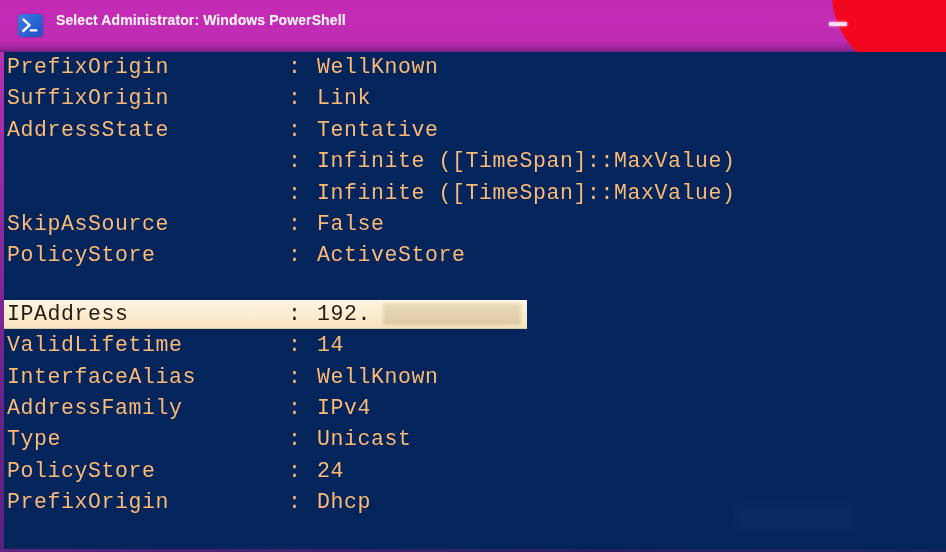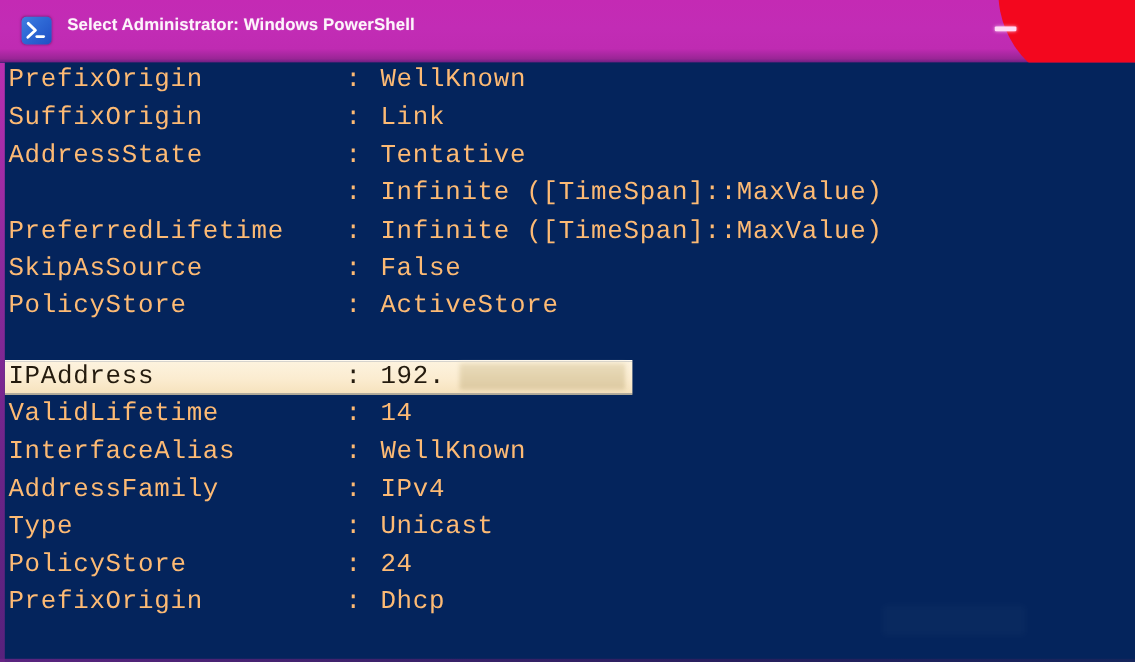--- a/index.html
+++ b/index.html
@@ -237,21 +237,21 @@
 
   <div id="terminal">
     <div id="left-edge"></div>
     <div id="watermark"></div>
 
     <div id="lines">
         <div class="term-line"><span class="lbl">PrefixOrigin</span><span class="colon">:</span><span class="val">WellKnown</span></div>
         <div class="term-line"><span class="lbl">SuffixOrigin</span><span class="colon">:</span><span class="val">Link</span></div>
         <div class="term-line"><span class="lbl">AddressState</span><span class="colon">:</span><span class="val">Tentative</span></div>
         <div class="term-line"><span class="colon">:</span><span class="val">Infinite ([TimeSpan]::MaxValue)</span></div>
-        <div class="term-line"><span class="lbl">PreferredLifetime</span><span class="colon">:</span><span class="val">Infinite ([TimeSpan]::MaxValue)</span></div>
+        <div class="term-line"><span class="colon">:</span><span class="val">Infinite ([TimeSpan]::MaxValue)</span></div>
         <div class="term-line"><span class="lbl">SkipAsSource</span><span class="colon">:</span><span class="val">False</span></div>
         <div class="term-line"><span class="lbl">PolicyStore</span><span class="colon">:</span><span class="val">ActiveStore</span></div>
         <div class="term-line spacer"></div>
         <div class="term-line highlight"><div class="hl-bg"></div><span class="lbl">IPAddress</span><span class="colon">:</span><span class="val">192.</span><div class="redacted"></div></div>
         <div class="term-line"><span class="lbl">ValidLifetime</span><span class="colon">:</span><span class="val">14</span></div>
         <div class="term-line"><span class="lbl">InterfaceAlias</span><span class="colon">:</span><span class="val">WellKnown</span></div>
         <div class="term-line"><span class="lbl">AddressFamily</span><span class="colon">:</span><span class="val">IPv4</span></div>
         <div class="term-line"><span class="lbl">Type</span><span class="colon">:</span><span class="val">Unicast</span></div>
         <div class="term-line"><span class="lbl">PolicyStore</span><span class="colon">:</span><span class="val">24</span></div>
         <div class="term-line"><span class="lbl">PrefixOrigin</span><span class="colon">:</span><span class="val">Dhcp</span></div>

